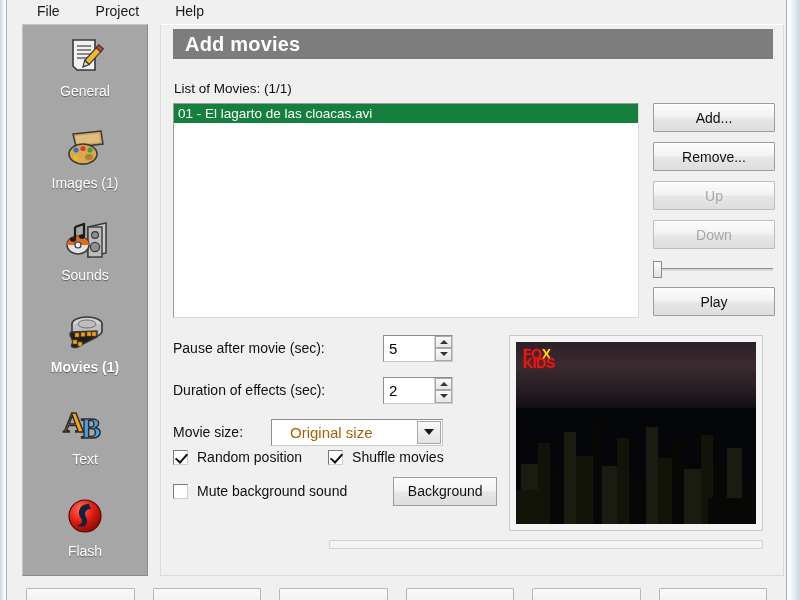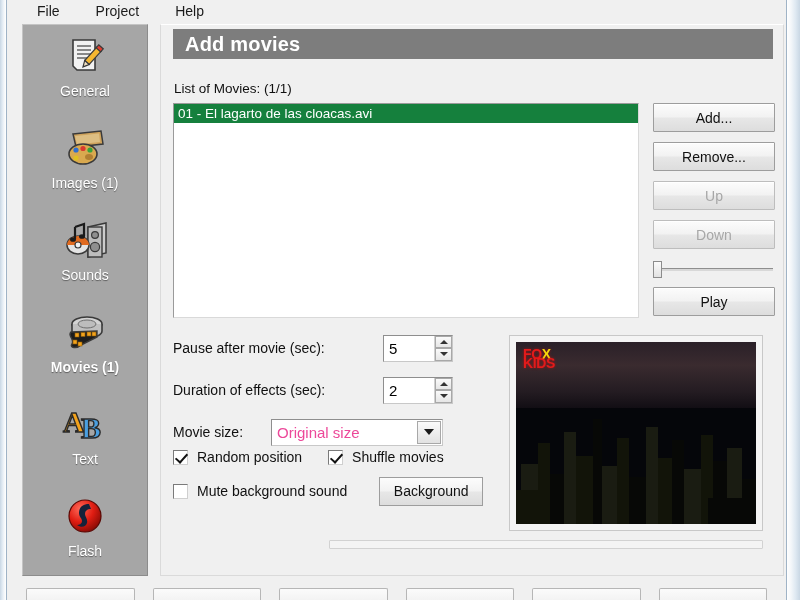--- a/index.html
+++ b/index.html
@@ -192,21 +192,21 @@
   .arw-dn { border-top: 4px solid #333; }
 
   .combo {
     position: relative; width: 172px; height: 27px;
     background: #ffffff;
     border: 1px solid #8e8e8e;
     border-right-color: #c8c8c8; border-bottom-color: #c8c8c8;
     display: flex; align-items: center;
     cursor: default;
   }
-  .combo-val { font-size: 15px; color: #ec4899; padding-left: 5px; flex: 1; white-space: nowrap; }
+  .combo-val { font-size: 15px; color: #a16207; padding-left: 18px; flex: 1; white-space: nowrap; }
   .combo-btn {
     width: 24px; height: 23px; margin-right: 1px;
     background: linear-gradient(to bottom, #fafafa, #e2e2e2);
     border: 1px solid #a8a8a8;
     display: flex; align-items: center; justify-content: center;
   }
   .caret {
     width: 0; height: 0;
     border-left: 5px solid transparent; border-right: 5px solid transparent;
     border-top: 6px solid #1a1a1a;
@@ -232,21 +232,21 @@
     transform: rotate(42deg);
   }
   .chk-label { font-size: 14px; color: #101010; white-space: nowrap; margin-right: 26px; }
 
   .btn-bg {
     width: 104px; height: 29px;
     background: linear-gradient(to bottom, #fcfcfc 0%, #f2f2f2 48%, #e7e7e7 52%, #dddddd 100%);
     border: 1px solid #9d9d9d;
     font-family: "Liberation Sans", sans-serif;
     font-size: 14px; color: #111;
-    cursor: default; margin-left: 6px;
+    cursor: default; margin-left: 20px;
   }
 
   
   .preview {
     position: absolute; left: 348px; top: 310px;
     width: 254px; height: 196px;
     background: #f4f4f4;
     border: 1px solid #c8c8c8;
     padding: 6px;
   }

